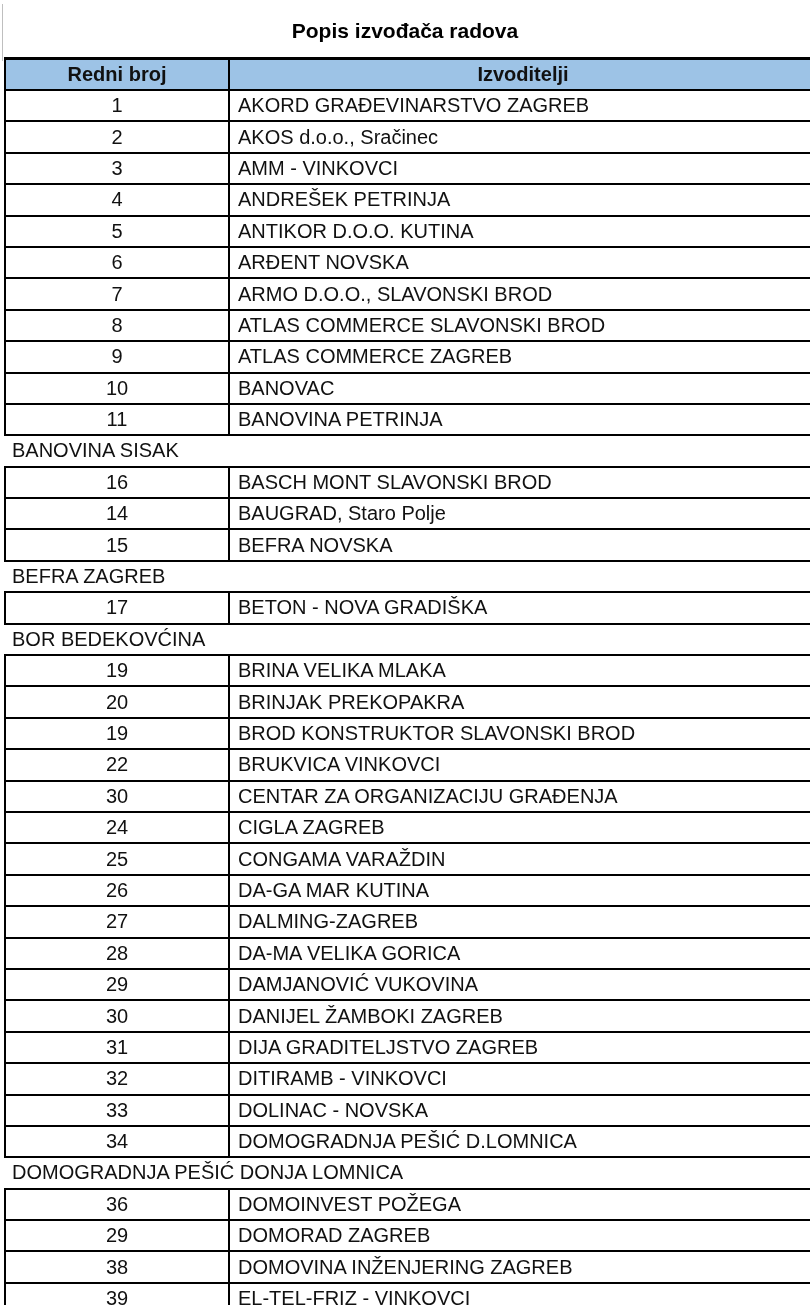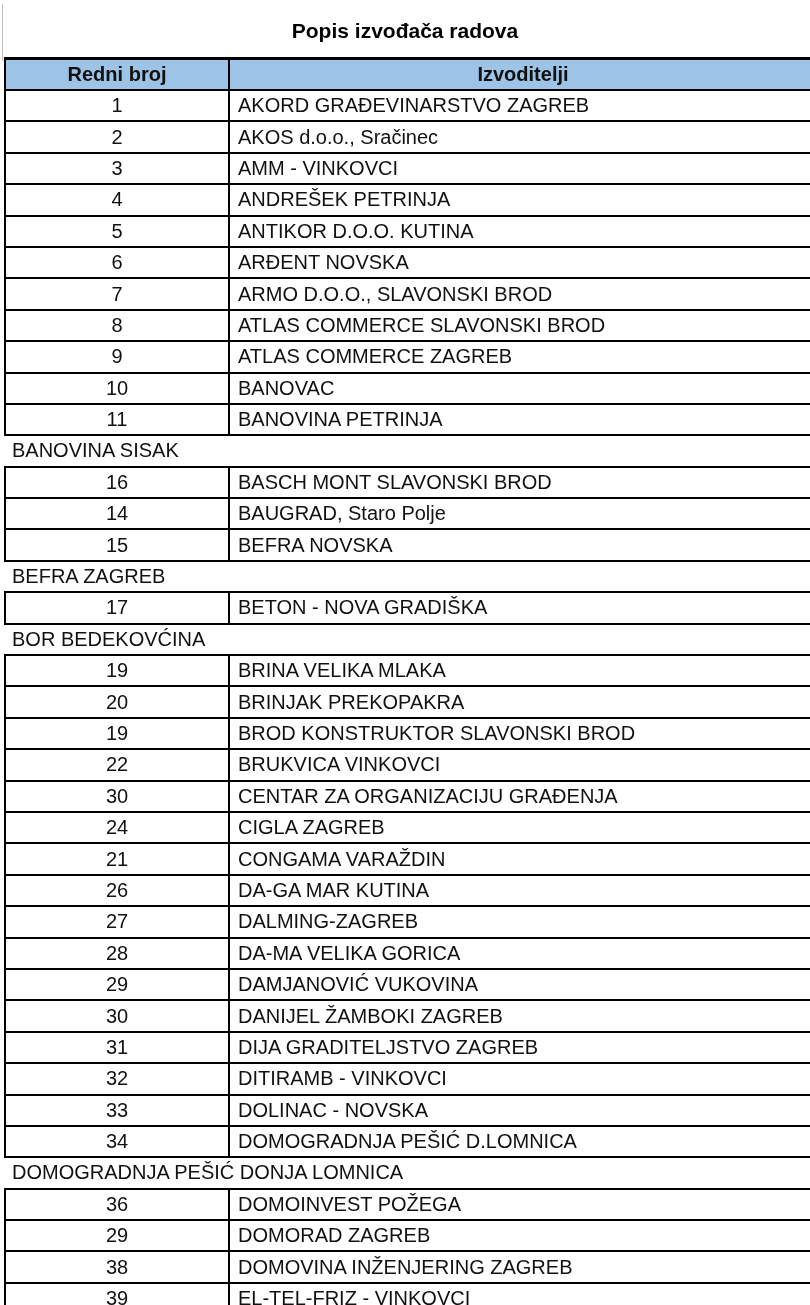--- a/index.html
+++ b/index.html
@@ -203,21 +203,21 @@
     <div class="cell num">30</div>
     <div class="cell name">CENTAR ZA ORGANIZACIJU GRAĐENJA</div>
   </div>
 
   <div class="row">
     <div class="cell num">24</div>
     <div class="cell name">CIGLA ZAGREB</div>
   </div>
 
   <div class="row">
-    <div class="cell num">21</div>
+    <div class="cell num">25</div>
     <div class="cell name">CONGAMA VARAŽDIN</div>
   </div>
 
   <div class="row">
     <div class="cell num">26</div>
     <div class="cell name">DA-GA MAR KUTINA</div>
   </div>
 
   <div class="row">
     <div class="cell num">27</div>

